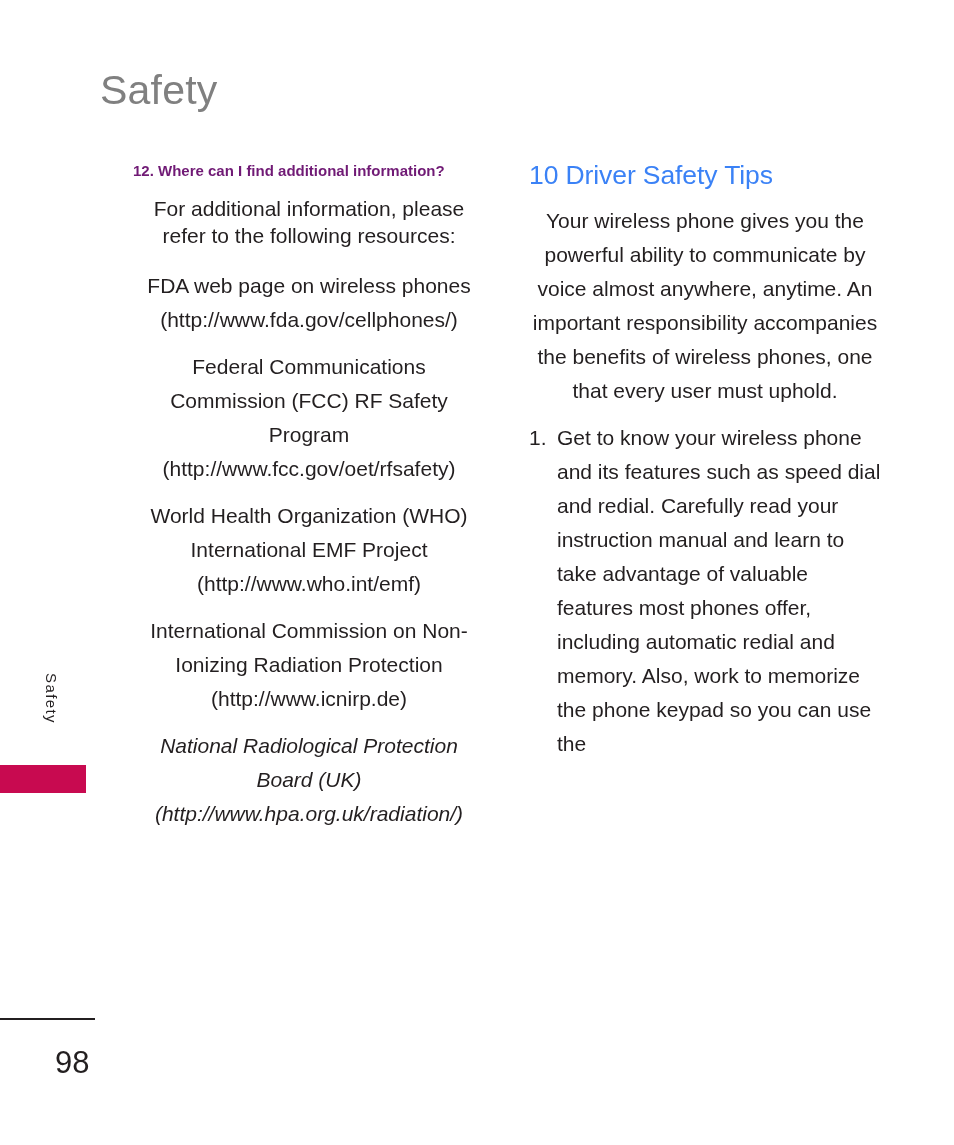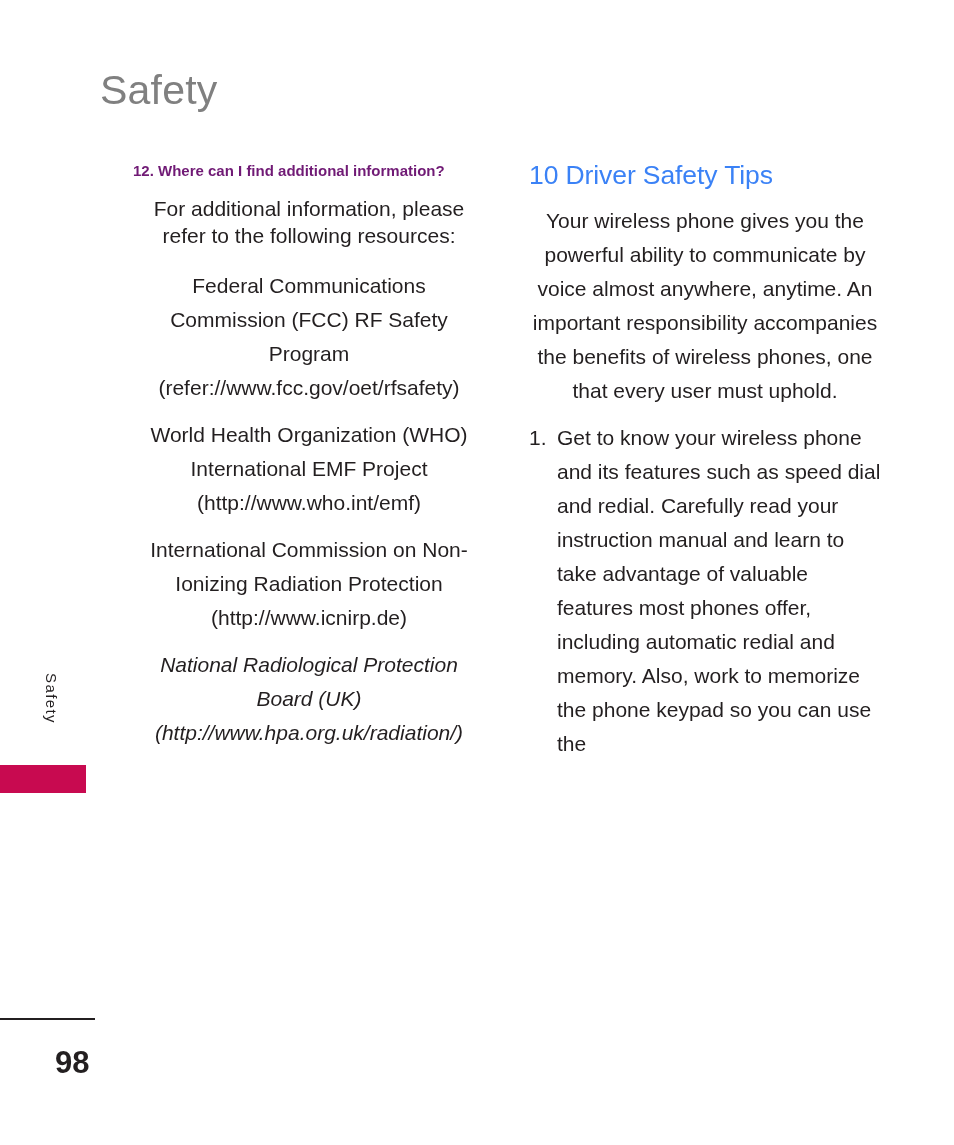--- a/index.html
+++ b/index.html
@@ -114,40 +114,40 @@
     height: 2px;
     background: #231f20;
   }
   .page-number {
     position: absolute;
     left: 55px;
     top: 1044px;
     font-size: 31px;
     color: #231f20;
     line-height: 1.2;
-    font-weight: bold;
   }
 </style>
 </head>
 <body>
 
 <div class="page-title">Safety</div>
 
 <div class="side-tab-label">Safety</div>
 
 <div class="side-tab-marker"></div>
 
 <div class="col col-left">
 
   <h2 class="subhead">12. Where can I find additional information?</h2>
 
   <p class="body tight">For additional information, please refer to the following resources:</p>
 
+  <p class="body">FDA web page on wireless phones (http://www.fda.gov/cellphones/)</p>
 
-  <p class="body">Federal Communications Commission (FCC) RF Safety Program (refer://www.fcc.gov/oet/rfsafety)</p>
+  <p class="body">Federal Communications Commission (FCC) RF Safety Program (http://www.fcc.gov/oet/rfsafety)</p>
 
   <p class="body">World Health Organization (WHO) International EMF Project (http://www.who.int/emf)</p>
 
   <p class="body">International Commission on Non-Ionizing Radiation Protection (http://www.icnirp.de)</p>
 
   <p class="body last">National Radiological Protection Board (UK) (http://www.hpa.org.uk/radiation/)</p>
 
 </div>
 
 <div class="col col-right">

